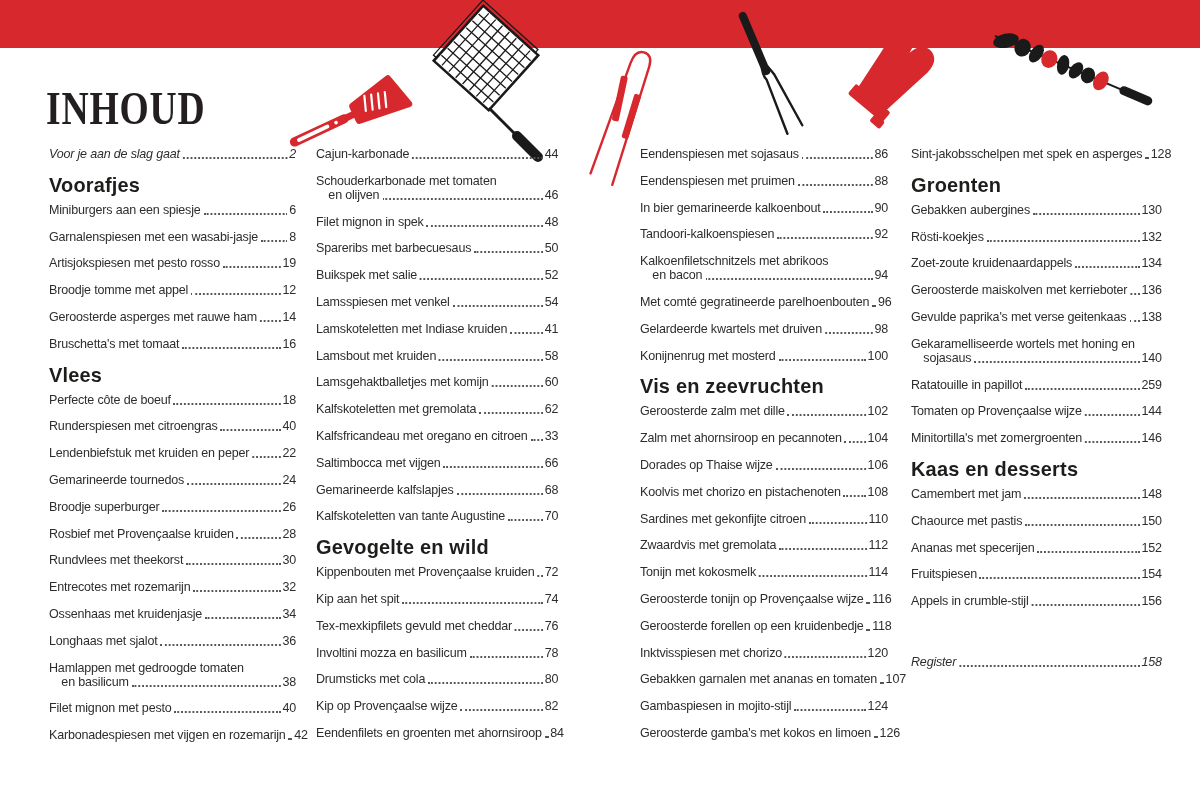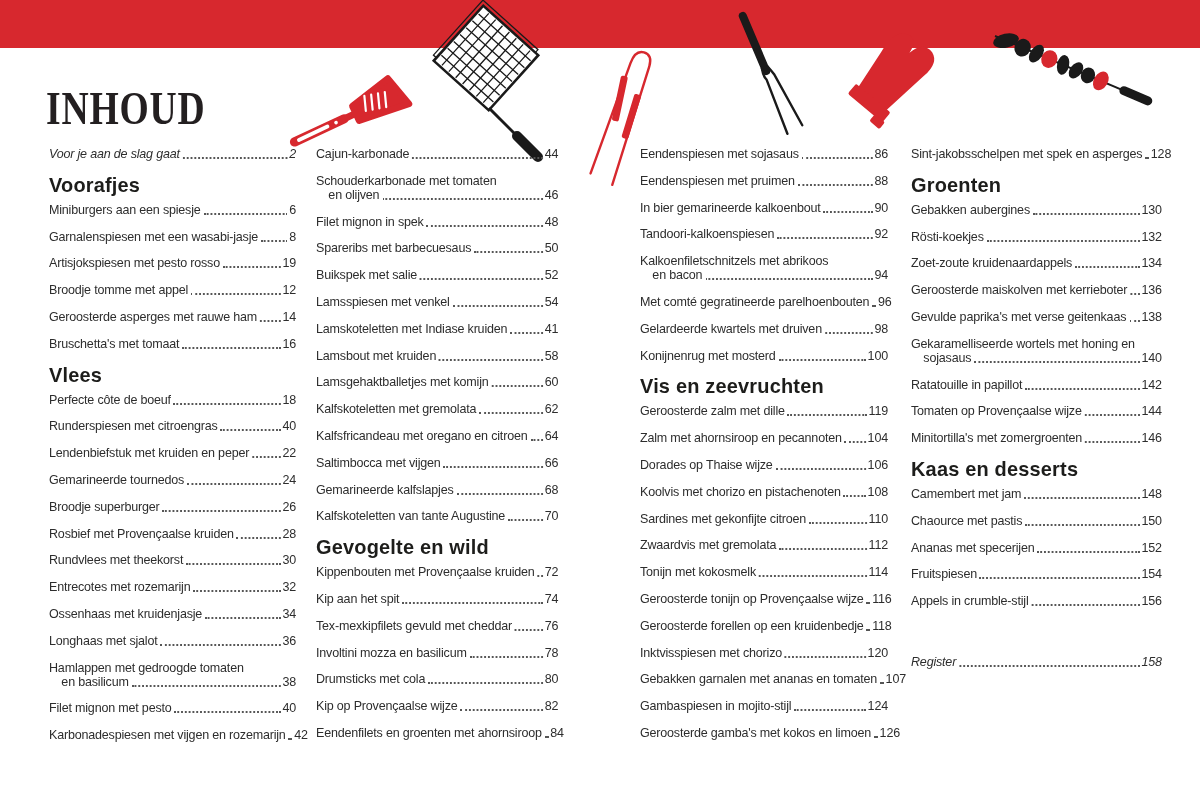--- a/index.html
+++ b/index.html
@@ -261,21 +261,21 @@
       <span class="pg">60</span>
     </div>
     <div class="entry">
       <span class="lbl">Kalfskoteletten met gremolata</span>
       <span class="dots"></span>
       <span class="pg">62</span>
     </div>
     <div class="entry">
       <span class="lbl">Kalfsfricandeau met oregano en citroen</span>
       <span class="dots"></span>
-      <span class="pg">64</span>
+      <span class="pg">33</span>
     </div>
     <div class="entry">
       <span class="lbl">Saltimbocca met vijgen</span>
       <span class="dots"></span>
       <span class="pg">66</span>
     </div>
     <div class="entry">
       <span class="lbl">Gemarineerde kalfslapjes</span>
       <span class="dots"></span>
       <span class="pg">68</span>
@@ -363,21 +363,21 @@
     </div>
     <div class="entry">
       <span class="lbl">Konijnenrug met mosterd</span>
       <span class="dots"></span>
       <span class="pg">100</span>
     </div>
     <div class="heading">Vis en zeevruchten</div>
     <div class="entry">
       <span class="lbl">Geroosterde zalm met dille</span>
       <span class="dots"></span>
-      <span class="pg">119</span>
+      <span class="pg">102</span>
     </div>
     <div class="entry">
       <span class="lbl">Zalm met ahornsiroop en pecannoten</span>
       <span class="dots"></span>
       <span class="pg">104</span>
     </div>
     <div class="entry">
       <span class="lbl">Dorades op Thaise wijze</span>
       <span class="dots"></span>
       <span class="pg">106</span>
@@ -469,21 +469,21 @@
       <div class="line1">Gekaramelliseerde wortels met honing en</div>
       <div class="line2">
         <span class="lbl">sojasaus</span>
         <span class="dots"></span>
         <span class="pg">140</span>
       </div>
     </div>
     <div class="entry">
       <span class="lbl">Ratatouille in papillot</span>
       <span class="dots"></span>
-      <span class="pg">142</span>
+      <span class="pg">259</span>
     </div>
     <div class="entry">
       <span class="lbl">Tomaten op Provençaalse wijze</span>
       <span class="dots"></span>
       <span class="pg">144</span>
     </div>
     <div class="entry">
       <span class="lbl">Minitortilla's met zomergroenten</span>
       <span class="dots"></span>
       <span class="pg">146</span>

